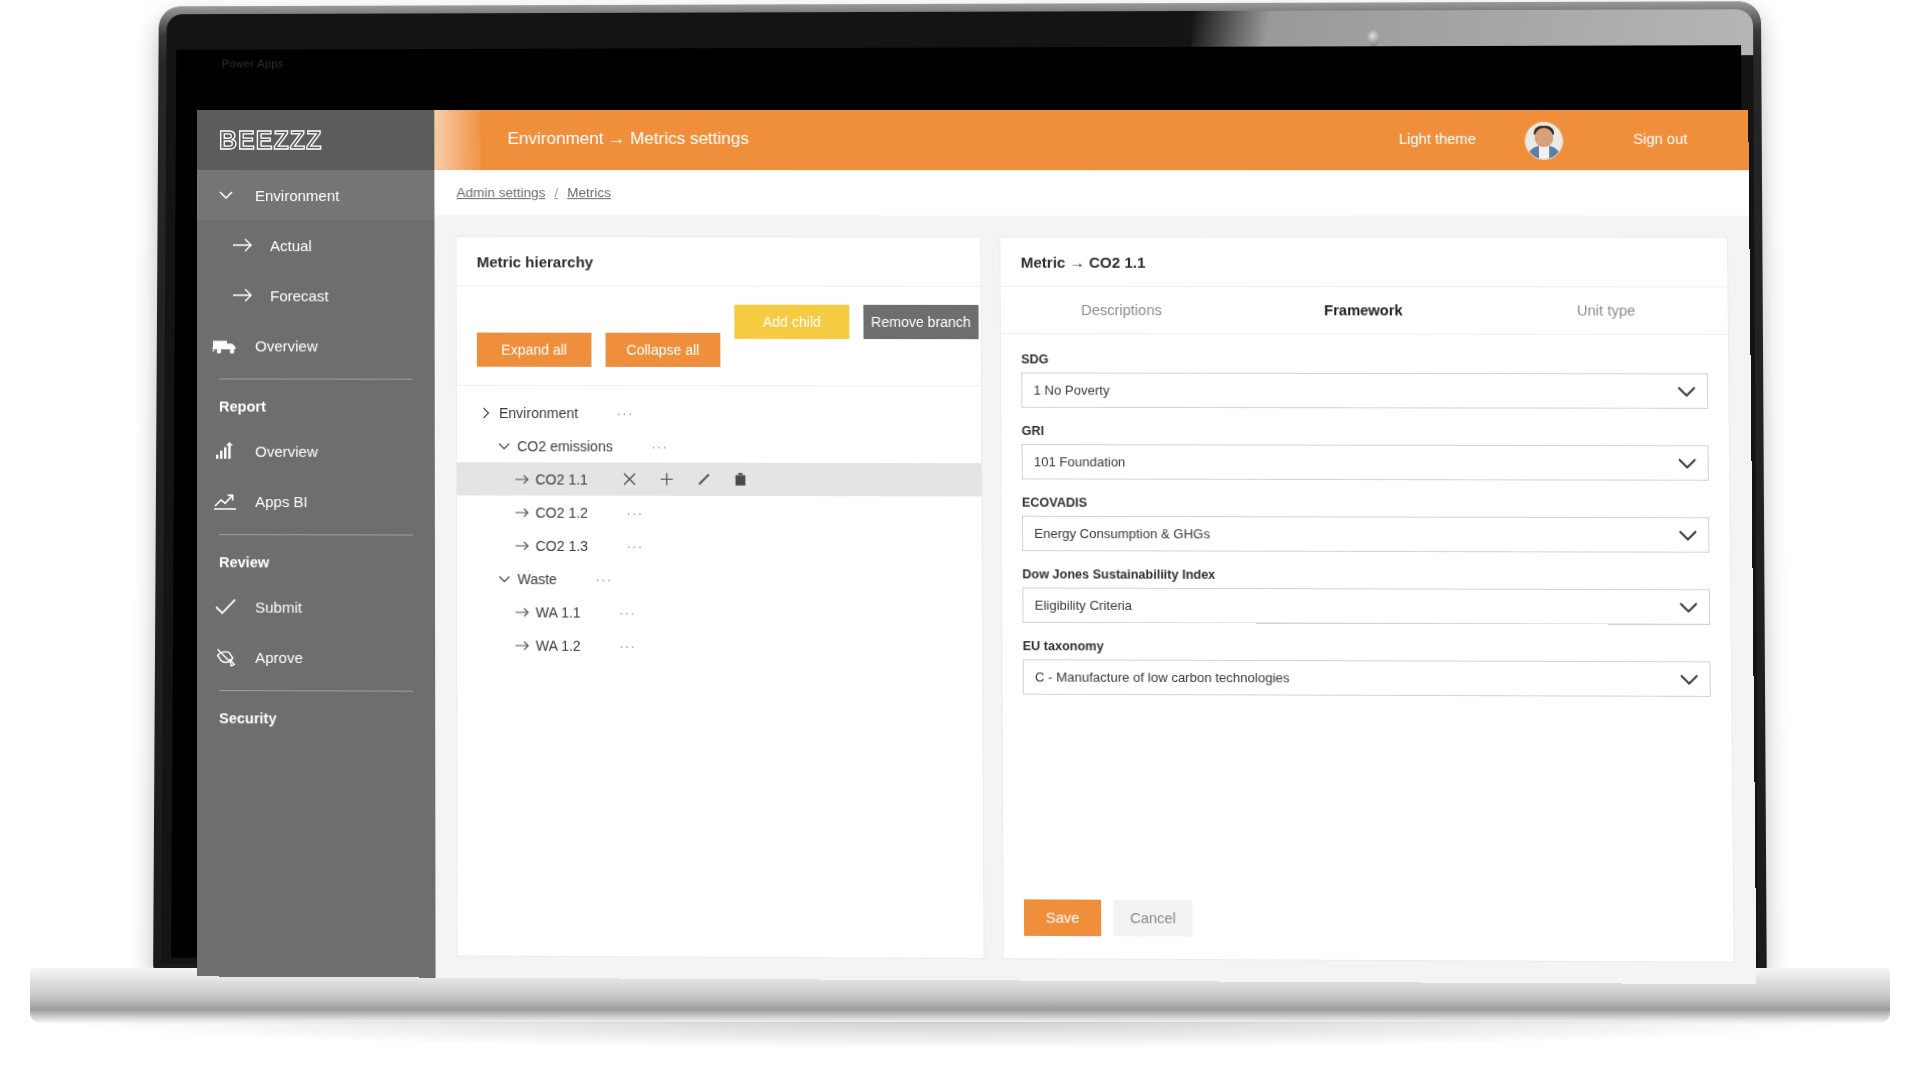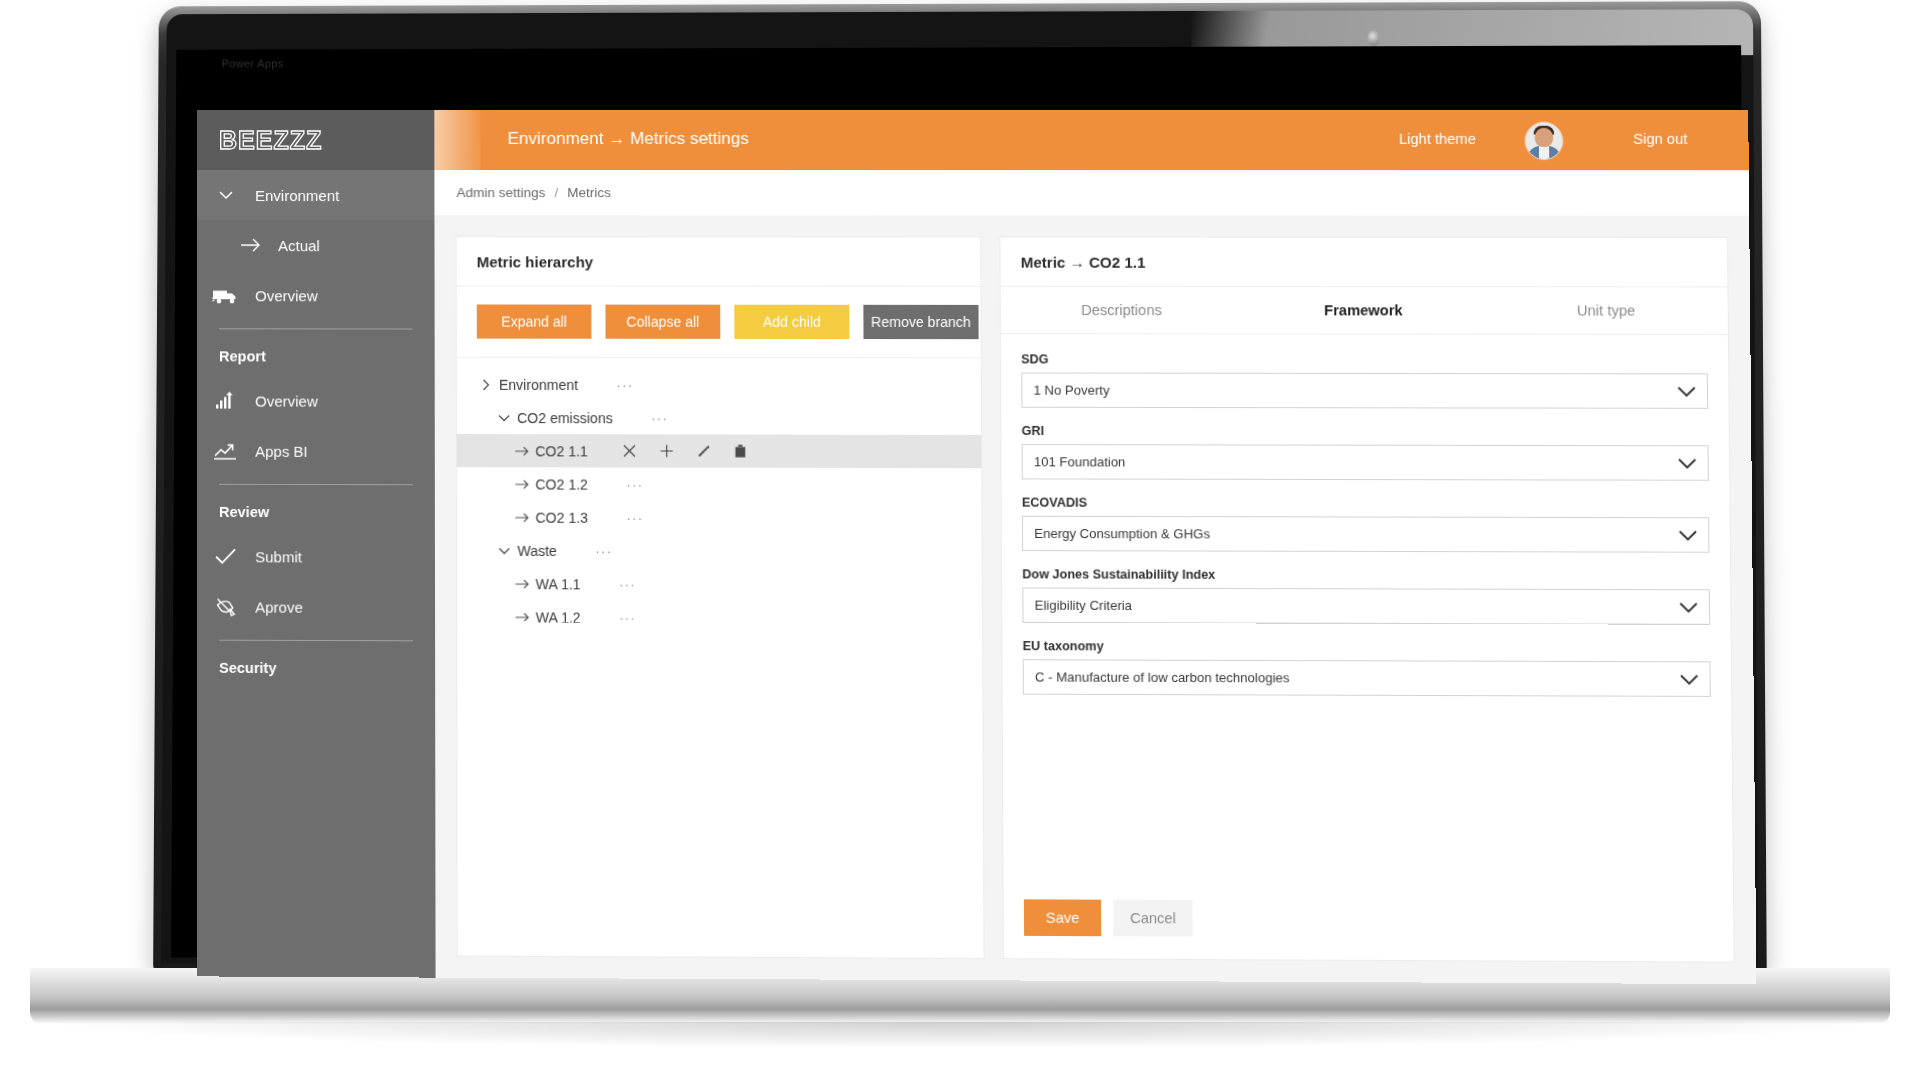--- a/index.html
+++ b/index.html
@@ -69,21 +69,21 @@
   .sec-head{
     height:38px;display:flex;align-items:center;padding-left:22px;
     color:#fff;font-size:14.5px;font-weight:700;
   }
   .sec-head.shaded{background:#7c7c7c;}
   .nav-group{background:#757575;}
   .nav-row{
     height:50px;display:flex;align-items:center;color:#fff;font-size:15px;cursor:pointer;
   }
   .nav-row .ic{width:58px;display:flex;align-items:center;justify-content:center;}
-  .nav-row.child{padding-left:27px;}
+  .nav-row.child{padding-left:19px;}
   .nav-row.child .ic{width:54px;}
   .divider{height:1px;background:#a0a0a0;margin:8px 22px;}
   svg{display:block;}
 
   
   .topbar{position:absolute;left:237px;top:0;right:0;height:60px;background:#ef8f3c;}
   .topbar-fade{position:absolute;left:237px;top:0;width:46px;height:60px;
     background:linear-gradient(90deg,rgba(255,255,255,.55),rgba(255,255,255,.06));}
   .topbar-title{position:absolute;left:310px;top:19px;color:#fff;font-size:17px;}
   .light-theme{position:absolute;right:268px;top:21px;color:#fff;font-size:14.5px;cursor:pointer;}
@@ -93,37 +93,37 @@
   }
   .av-face{position:absolute;left:9px;top:5px;width:18px;height:19px;border-radius:50% 50% 45% 45%;background:#d9a07c;}
   .av-hair{position:absolute;left:8px;top:3px;width:20px;height:9px;border-radius:10px 10px 2px 2px;background:#3c2a20;}
   .av-body{position:absolute;left:2px;top:23px;width:32px;height:16px;border-radius:12px 12px 0 0;background:#5d7fa5;}
   .av-shirt{position:absolute;left:13px;top:23px;width:10px;height:16px;background:#f1f1f1;}
   .signout{position:absolute;right:60px;top:21px;color:#fff;font-size:14.5px;cursor:pointer;}
 
   
   .crumbs{position:absolute;left:237px;top:60px;right:0;height:45px;background:#fff;
     display:flex;align-items:center;padding-left:22px;border-bottom:1px solid #ededed;}
-  .crumbs span{font-size:13.5px;color:#6a6a6a;}
+  .crumbs span{font-size:13.5px;color:#6a6a6a;text-decoration:underline;}
   .crumbs .sep{margin:0 9px;color:#9a9a9a;}
 
   
   .content{position:absolute;left:237px;top:105px;right:0;bottom:0;background:#f4f4f4;
     display:flex;gap:20px;padding:22px 22px 22px 22px;box-sizing:border-box;}
   .card{background:#fff;box-shadow:0 0 0 1px #ececec;display:flex;flex-direction:column;}
   .card-left{width:520px;}
   .card-right{flex:1;}
   .card-title{height:48px;display:flex;align-items:center;padding:0 20px;
     font-size:15px;font-weight:700;color:#2d2d2d;border-bottom:1px solid #eeeeee;}
 
   
   .btnrow{display:flex;gap:14px;padding:18px 20px 18px 20px;border-bottom:1px solid #f0f0f0;}
   .btn{height:34px;min-width:114px;border:0;color:#fff;font-size:14px;cursor:pointer;
     font-family:"Liberation Sans",sans-serif;}
-  .btn-orange{background:#ef8f3c;}
+  .btn-orange{background:#ef8f3c;margin-top:28px;}
   .btn-yellow{background:#f5cb42;}
   .btn-gray{background:#6e6e6e;}
 
   
   .tree{padding:10px 0 0 0;flex:1;}
   .tnode{height:33px;display:flex;align-items:center;font-size:14px;color:#3a3a3a;cursor:pointer;}
   .tnode.selected{background:#e4e4e4;}
   .tnode .tw{width:26px;display:flex;align-items:center;justify-content:center;color:#555;}
   .tnode .tlabel{}
   .tnode .dots{margin-left:38px;color:#9b9b9b;font-size:14px;letter-spacing:1px;}
@@ -192,20 +192,28 @@
       </div>
 
       <div class="nav-row child">
         <span class="ic">
           <svg width="24" height="16" viewBox="0 0 24 16">
               <path d="M2 8h18M14 2l6 6-6 6" fill="none" stroke="#fff" stroke-width="1.4"></path>
             </svg>
         </span>
         <span>Actual</span>
       </div>
+      <div class="nav-row child">
+        <span class="ic">
+          <svg width="24" height="16" viewBox="0 0 24 16">
+              <path d="M2 8h18M14 2l6 6-6 6" fill="none" stroke="#fff" stroke-width="1.4"></path>
+            </svg>
+        </span>
+        <span>Forecast</span>
+      </div>
 
 
 
 
       <div class="nav-row">
         <span class="ic">
           <svg width="28" height="20" viewBox="0 0 28 20">
             <rect x="1" y="5.5" width="14" height="8.5" fill="#fff"></rect>
             <path d="M15 8.2h5l3.4 3.2V14H15z" fill="#fff"></path>
             <circle cx="7" cy="16" r="2.3" fill="#fff"></circle>

